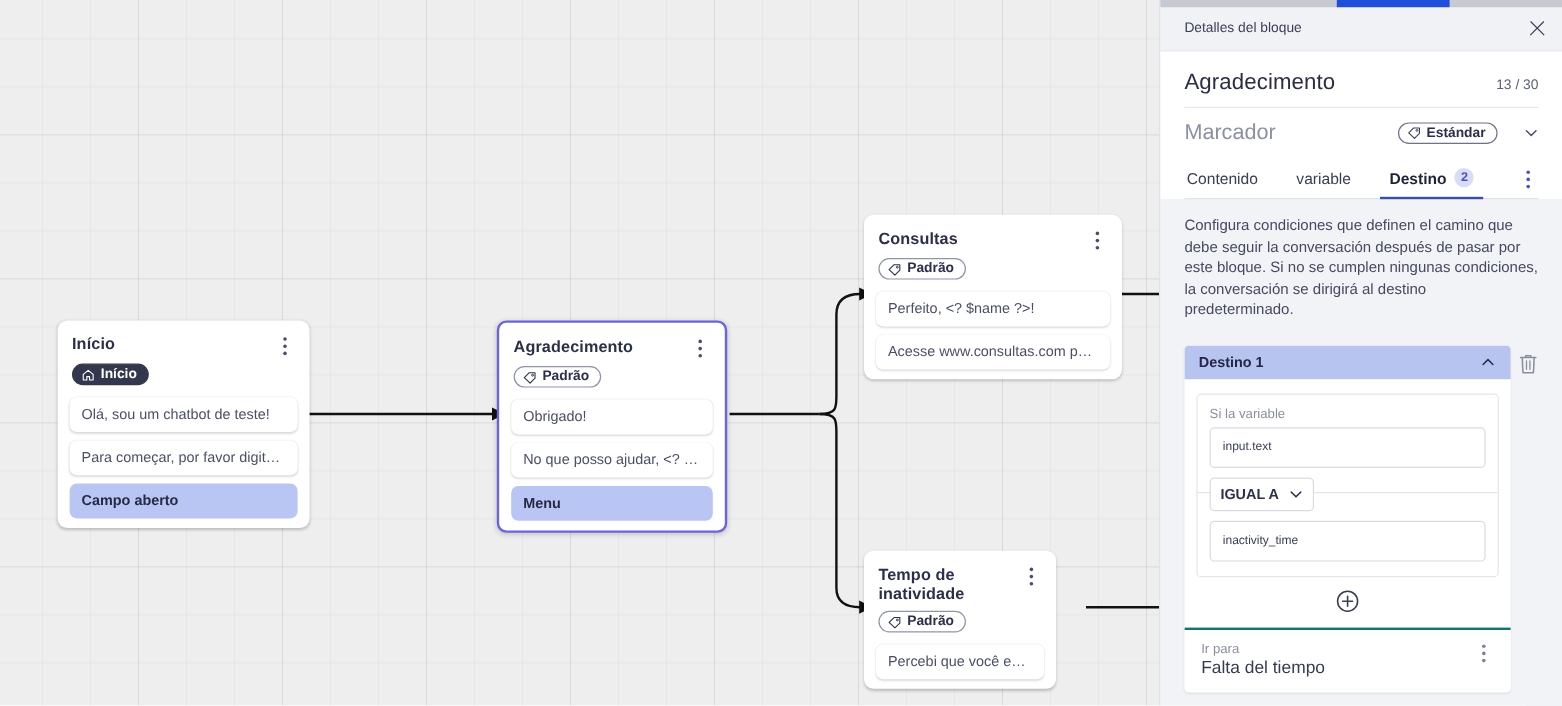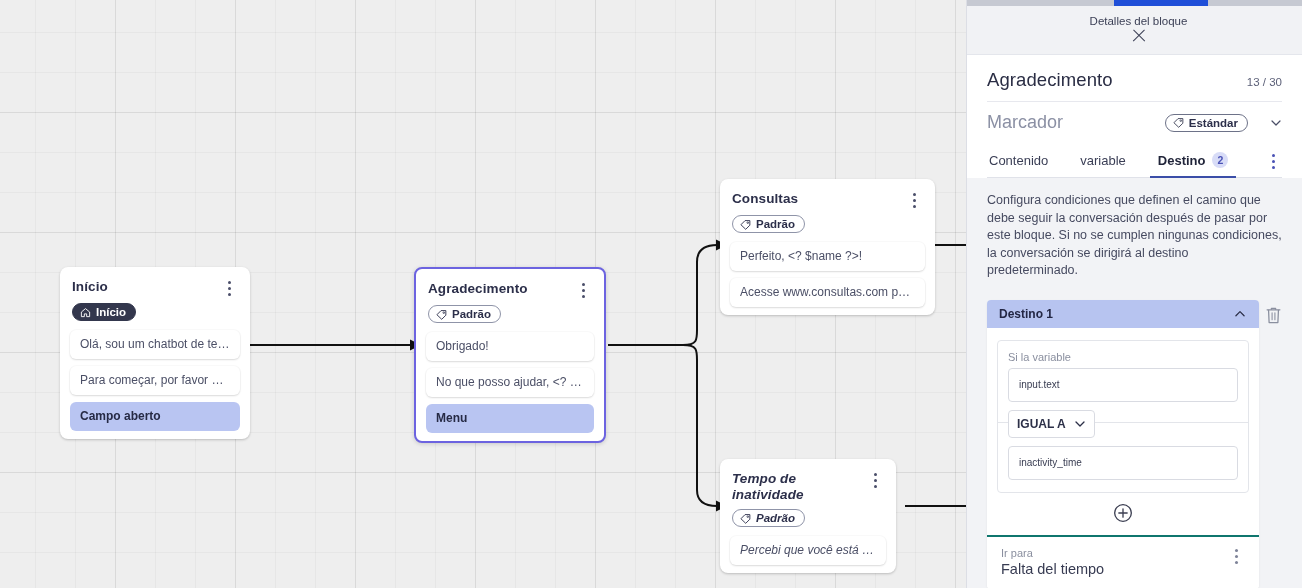--- a/index.html
+++ b/index.html
@@ -92,21 +92,20 @@
   }
   #topbar { height: 6px; background: #c6c9d2; position: relative; flex: 0 0 6px; }
   #topbar .thumb {
     position: absolute; top: 0; height: 6px; background: #1f4fd8; border-radius: 0;
   }
   .panel-head {
     background: #f1f2f5;
     padding: 9px 12px 9px 20px;
     display: flex; align-items: center; justify-content: space-between;
     border-bottom: 1px solid #e4e6ec;
-    flex-direction: column;
   }
   .panel-head-title { font-size: 11.5px; color: #3b3f55; }
   .close-x { width: 18px; height: 18px; position: relative; cursor: pointer; }
   .close-x:before, .close-x:after {
     content: ""; position: absolute; left: 1px; top: 8px; width: 16px; height: 1.4px;
     background: #3b3f55;
   }
   .close-x:before { transform: rotate(45deg); }
   .close-x:after  { transform: rotate(-45deg); }
 
@@ -218,21 +217,21 @@
       <path d="M683,345 C697,345 697,340 697,330 L697,262 C697,250 705,245 717,245" stroke="#111111" stroke-width="2" fill="none"></path>
       <polygon points="716,239.5 727,245 716,250.5" fill="#111111"></polygon>
       <path d="M683,345 C697,345 697,350 697,360 L697,490 C697,502 705,506 717,506" stroke="#111111" stroke-width="2" fill="none"></path>
       <polygon points="716,500.5 727,506 716,511.5" fill="#111111"></polygon>
 
       <path d="M905,245 L966,245" stroke="#111111" stroke-width="2" fill="none"></path>
 
       <path d="M905,506 L966,506" stroke="#111111" stroke-width="2" fill="none"></path>
     </svg>
 
-    <div class="node" style="left:60px; top:267px; width:190px;">
+    <div class="node" style="left:48px; top:267px; width:210px;">
       <div class="node-head">
         <div class="node-title">Início</div>
         <div class="kebab">
             <i></i>
             <i></i>
             <i></i>
           </div>
       </div>
       <div class="tag-row">
         <span class="tag dark">
@@ -291,21 +290,21 @@
           </svg>
           <span>Padrão</span>
         </span>
       </div>
       <div class="node-body">
         <div class="bubble">Perfeito, &lt;? $name ?&gt;!</div>
         <div class="bubble last">Acesse www.consultas.com par...</div>
       </div>
     </div>
 
-    <div class="node" style="left:720px; top:459px; width:176px;font-style:italic;">
+    <div class="node" style="left:720px; top:459px; width:160px;">
       <div class="node-head">
         <div class="node-title">Tempo de inatividade</div>
         <div class="kebab">
             <i></i>
             <i></i>
             <i></i>
           </div>
       </div>
       <div class="tag-row">
         <span class="tag">

